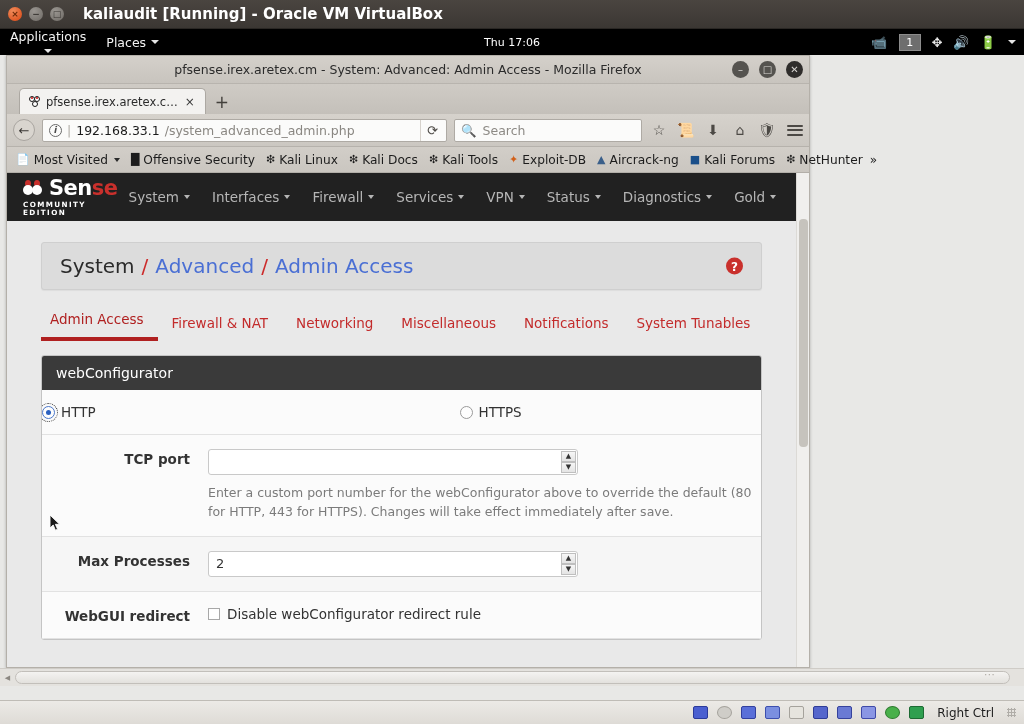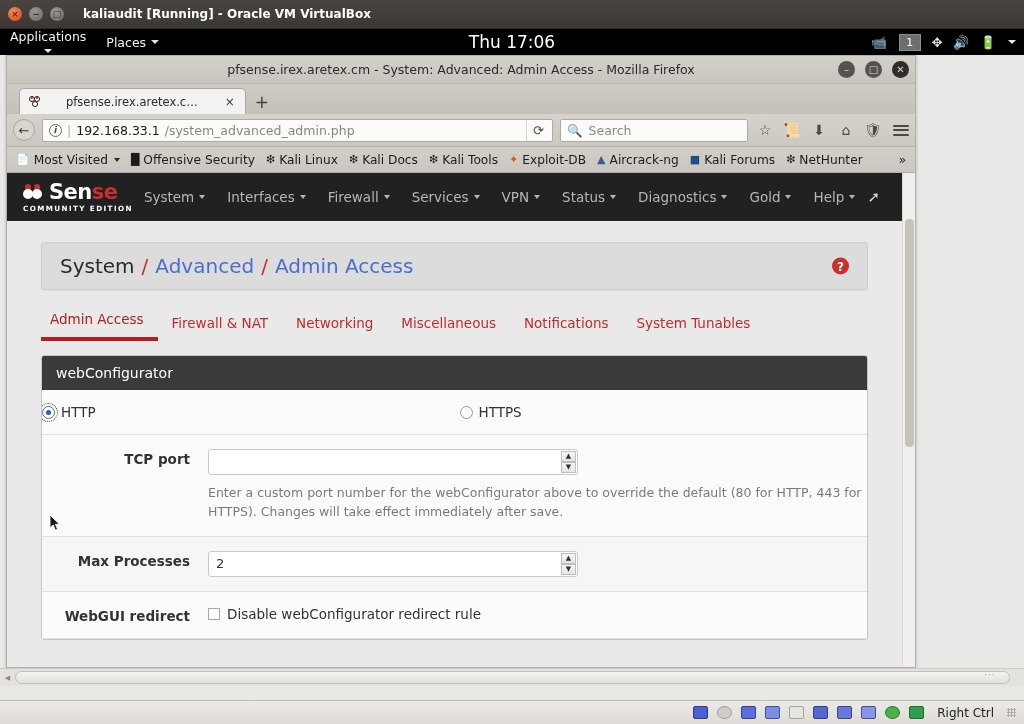--- a/index.html
+++ b/index.html
@@ -18,65 +18,65 @@
     background:linear-gradient(to bottom,#4a4540,#3b3733);
     border-bottom:1px solid #2a2724;
     display:flex; align-items:center; gap:7px; padding-left:8px;
     position:relative;
   }
   .vb-btn{ width:14px;height:14px;border-radius:50%;display:flex;align-items:center;justify-content:center;
            font-size:9px;color:#4a3520;font-weight:bold;line-height:1; }
   .vb-close{ background:radial-gradient(circle at 35% 30%,#f08b5a,#d94612); color:#6b2a08;}
   .vb-min{ background:radial-gradient(circle at 35% 30%,#9a9691,#6e6a65); color:#3a3733;}
   .vb-max{ background:radial-gradient(circle at 35% 30%,#9a9691,#6e6a65); color:#3a3733;}
-  #vbox-title-left{ font-size:12px; font-weight:bold; color:#ffffff; margin-left:12px; z-index:2; }
+  #vbox-title-left{ font-size:15px; font-weight:bold; color:#ffffff; margin-left:12px; z-index:2; }
 
   
   #guest{ flex:1 1 auto; position:relative; background:#e8e8e6; overflow:hidden; }
 
   
   #gnome-panel{
     height:26px; background:#000000; display:flex; align-items:center;
     color:#f2f2f2; font-size:12.5px; position:relative;
     font-family:"DejaVu Sans", sans-serif;
   }
   .gp-item{ display:flex; align-items:center; gap:5px; padding:0 10px; height:100%; }
   .gp-item.first{ padding-left:10px;flex-direction:column; }
   .caret{ width:0;height:0;border-left:4px solid transparent;border-right:4px solid transparent;border-top:4px solid #e6e6e6; display:inline-block; }
-  #gp-clock{ position:absolute; left:0; right:0; text-align:center; font-size:17px; color:#fff; pointer-events:none;}
+  #gp-clock{ position:absolute; left:0; right:0; text-align:center; font-size:11px; color:#fff; pointer-events:none;}
   #gp-right{ margin-left:auto; display:flex; align-items:center; gap:11px; padding-right:8px; z-index:2;}
   .tray-ico{ font-size:13px; color:#e9e9e9; line-height:1; display:inline-block; }
   #workspace{
     background:#6e6e6e; color:#fff; font-size:11px; width:22px; height:17px;
     display:flex;align-items:center;justify-content:center; border:1px solid #8c8c8c;
   }
   .ff-globe{ width:13px;height:13px;border-radius:50%;background:#e8e8e8;position:relative;display:inline-block;}
   .ff-globe:after{content:"";position:absolute;left:5px;top:1.5px;width:2px;height:5px;background:#000;border-radius:1px;}
 
   
-  #ff-window{ position:absolute; left:6px; top:26px; width:910px; bottom:32px;
+  #ff-window{ position:absolute; left:6px; top:26px; width:804px; bottom:32px;
               background:#f1f0ee; border:1px solid #b4b0a9;
               box-shadow:0 1px 3px rgba(0,0,0,.25); display:flex; flex-direction:column; }
 
   #ff-titlebar{
     height:28px;flex:0 0 28px; background:linear-gradient(to bottom,#d4d0ca,#c8c4be);
     display:flex;align-items:center;justify-content:center;position:relative;
     border-bottom:1px solid #b8b4ae;
   }
   #ff-title{ font-size:12.5px;color:#2b2b2b; }
   #ff-wctrl{ position:absolute;right:6px;top:0;height:100%;display:flex;align-items:center;gap:10px;}
   .ffc{ width:17px;height:17px;border-radius:50%;background:#55534f;color:#d8d6d2;
         display:flex;align-items:center;justify-content:center;font-size:10px;line-height:1;}
   .ffc.x{ background:#2f2d2b; }
 
   #ff-tabstrip{ height:30px;flex:0 0 30px;background:linear-gradient(to bottom,#cfcbc5,#c4c0ba);
                 display:flex;align-items:flex-end;padding-left:12px; }
   #ff-tab{
     height:26px;background:#f3f2f0;border:1px solid #aca8a2;border-bottom:none;
-    border-radius:5px 5px 0 0; display:flex;align-items:center;gap:24px;padding:0 7px 0 9px;
+    border-radius:5px 5px 0 0; display:flex;align-items:center;gap:4px;padding:0 7px 0 9px;
     font-size:11.5px;color:#2b2b2b; min-width:185px;
   }
   .favicon{ width:13px;height:11px;position:relative;display:inline-block;flex:0 0 13px;}
   .favicon i{ position:absolute;width:6px;height:6px;border-radius:50%;background:#fff;border:1.3px solid #1a1a1a;}
   .favicon i.a{left:0;top:0;} .favicon i.b{left:5px;top:0;} .favicon i.c{left:2.5px;top:4.5px;}
   .favicon i.a:after,.favicon i.b:after{content:"";position:absolute;left:1px;top:0px;width:2px;height:2px;border-radius:50%;background:#c11;}
   #ff-tab .tabtitle{ flex:1 1 auto;white-space:nowrap;overflow:hidden; }
   #ff-tab .tabx{ font-size:12px;color:#3a3a3a;padding:0 3px;}
   #ff-newtab{ font-size:17px;color:#43403c;margin-left:9px;margin-bottom:3px;line-height:1;}
 

